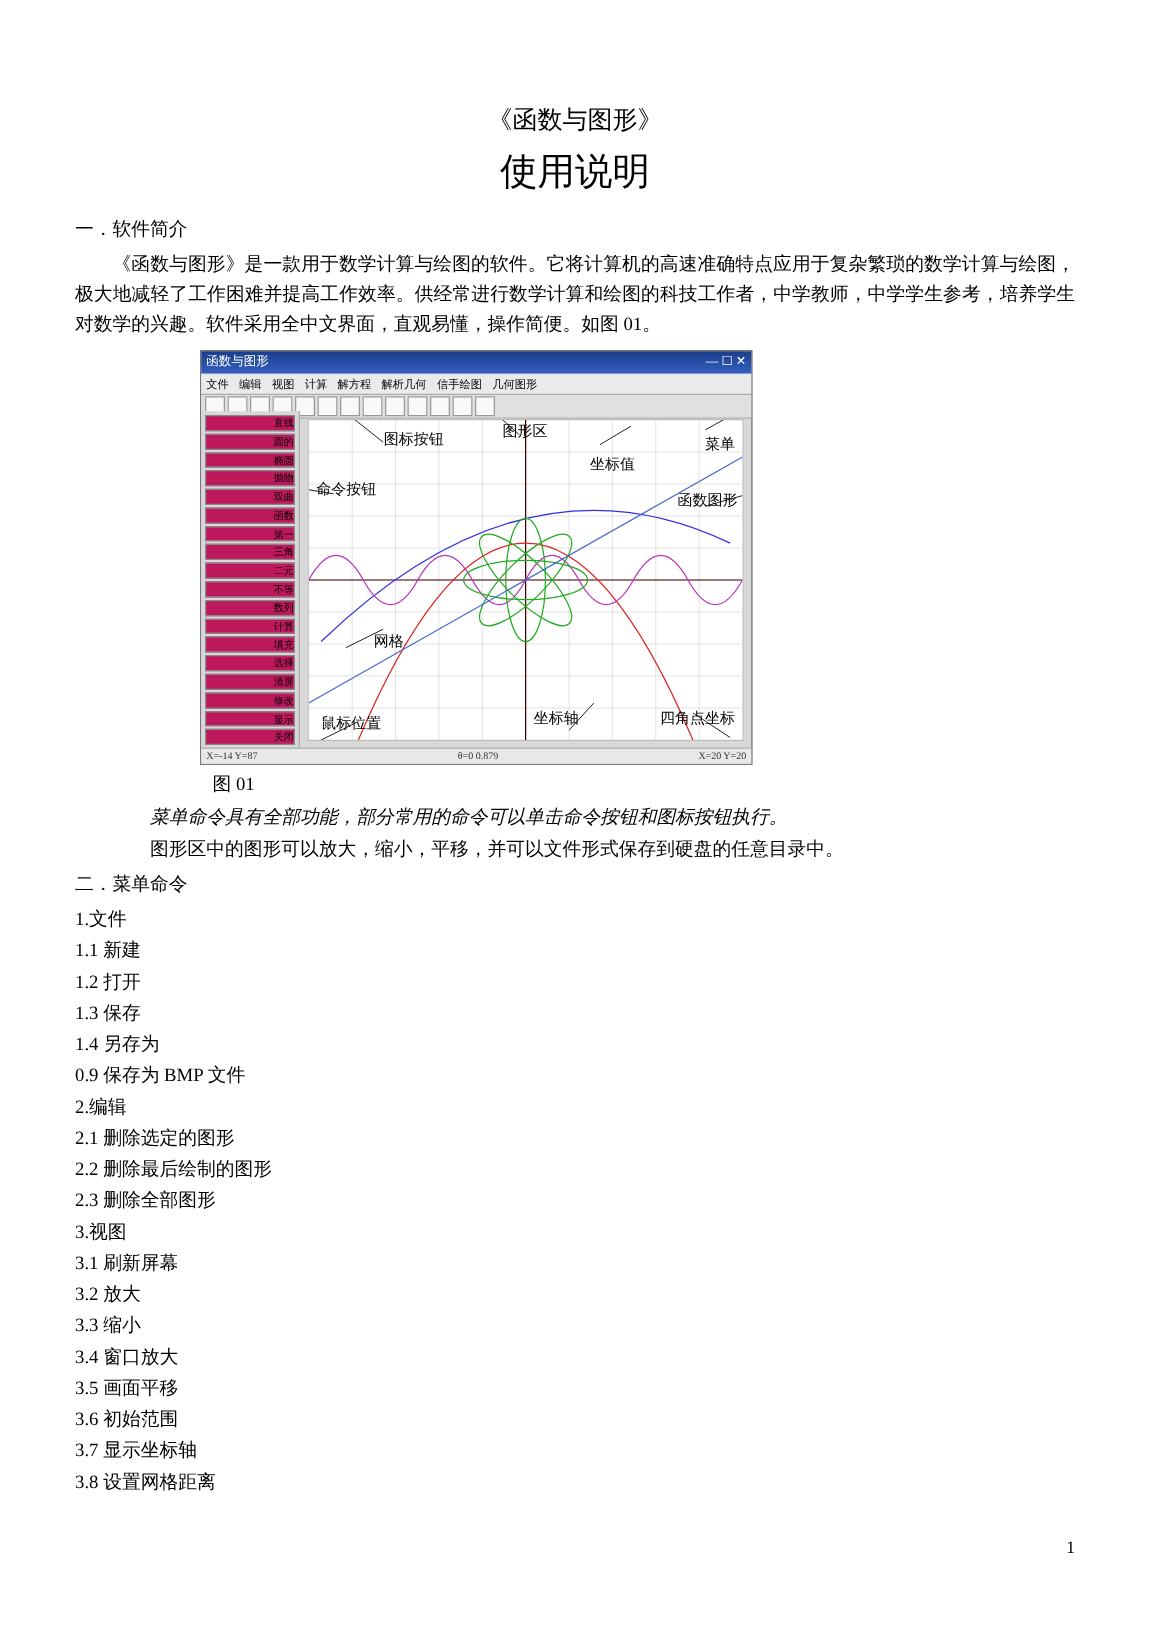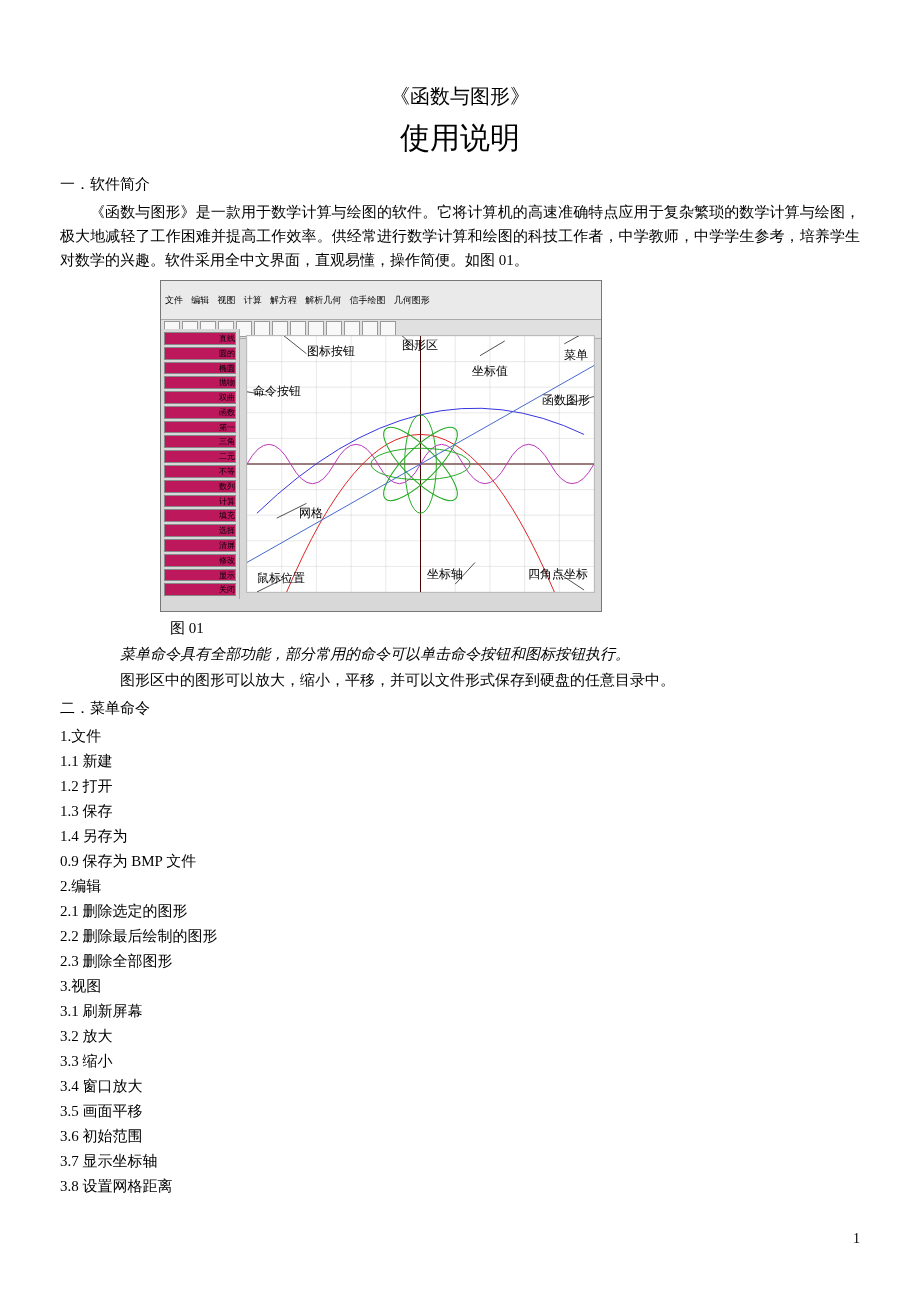--- a/index.html
+++ b/index.html
@@ -50,21 +50,21 @@
     font-size: 10px;
     padding: 1px 4px;
     display: flex;
     justify-content: space-between;
   }
   .ss-menubar {
     height: 14px;
     background: #eaeaea;
     font-size: 9px;
     color: #000;
-    padding: 12px 4px;
+    padding: 1px 4px;
     border-bottom: 1px solid #aaa;
   }
   .ss-menubar span { margin-right: 6px; }
   .ss-toolbar {
     height: 16px;
     background: #e0e0e0;
     border-bottom: 1px solid #aaa;
     display: flex;
     gap: 2px;
     padding: 1px 3px;
@@ -151,20 +151,24 @@
 <body>
 
 <div class="title-small">《函数与图形》</div>
 <div class="title-large">使用说明</div>
 
 <div class="section-heading">一．软件简介</div>
 <div class="para">《函数与图形》是一款用于数学计算与绘图的软件。它将计算机的高速准确特点应用于复杂繁琐的数学计算与绘图，极大地减轻了工作困难并提高工作效率。供经常进行数学计算和绘图的科技工作者，中学教师，中学学生参考，培养学生对数学的兴趣。软件采用全中文界面，直观易懂，操作简便。如图 01。</div>
 
 <div class="figure-wrap">
   <div class="screenshot">
+    <div class="ss-titlebar">
+      <span>函数与图形</span>
+      <span>— ☐ ✕</span>
+    </div>
     <div class="ss-menubar">
       <span>文件</span>
       <span>编辑</span>
       <span>视图</span>
       <span>计算</span>
       <span>解方程</span>
       <span>解析几何</span>
       <span>信手绘图</span>
       <span>几何图形</span>
     </div>
@@ -269,20 +273,25 @@
         <div class="callout" style="top:14px; left:225px;margin-top:12px;">坐标值</div>
         <div class="callout" style="top:10px; right:6px;">菜单</div>
         <div class="callout" style="top:46px; left:6px;">命令按钮</div>
         <div class="callout" style="top:55px; right:4px;">函数图形</div>
         <div class="callout" style="top:168px; left:52px;">网格</div>
         <div class="callout" style="bottom:4px; left:10px;">鼠标位置</div>
         <div class="callout" style="bottom:8px; left:180px;">坐标轴</div>
         <div class="callout" style="bottom:8px; right:6px;margin-left:13px;">四角点坐标</div>
       </div>
     </div>
+    <div class="ss-status">
+      <span>X=-14  Y=87</span>
+      <span>θ=0  0.879</span>
+      <span>X=20  Y=20</span>
+    </div>
   </div>
 </div>
 
 <div class="caption">图 01</div>
 
 <div class="para indent1" style="text-indent:0;font-style:italic;">菜单命令具有全部功能，部分常用的命令可以单击命令按钮和图标按钮执行。</div>
 <div class="para indent1" style="text-indent:0;">图形区中的图形可以放大，缩小，平移，并可以文件形式保存到硬盘的任意目录中。</div>
 
 <div class="section-heading">二．菜单命令</div>
 

